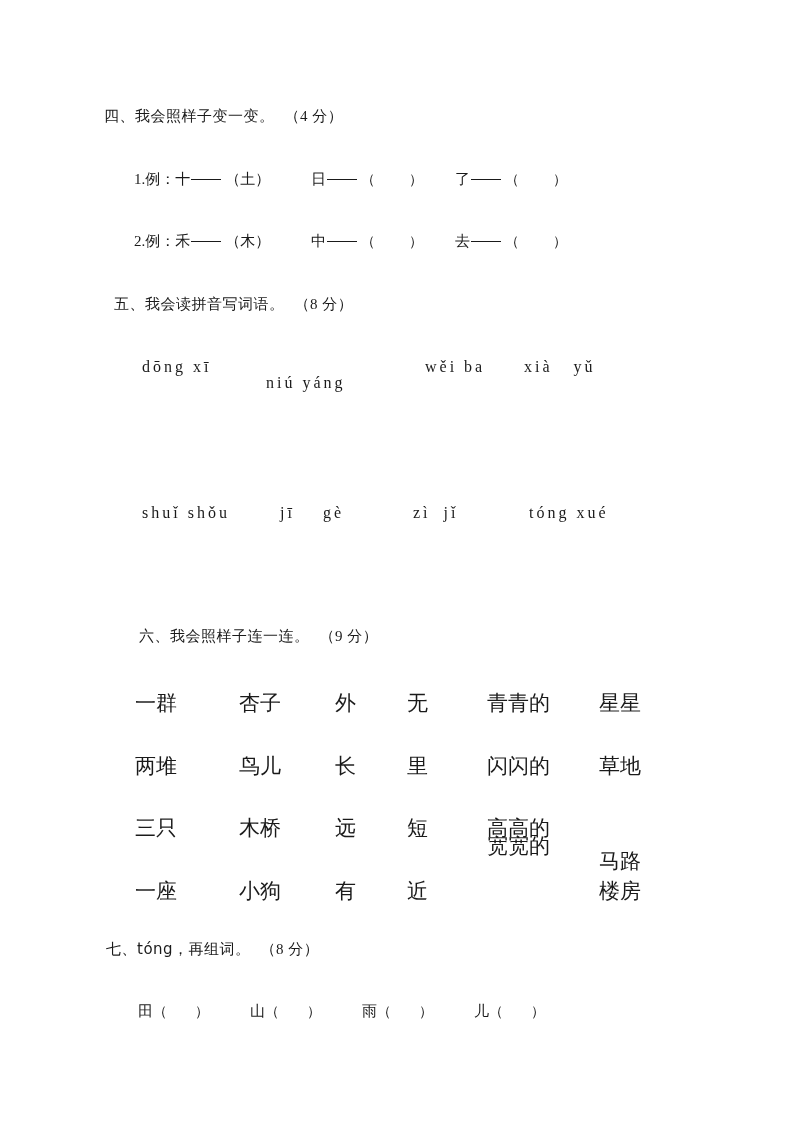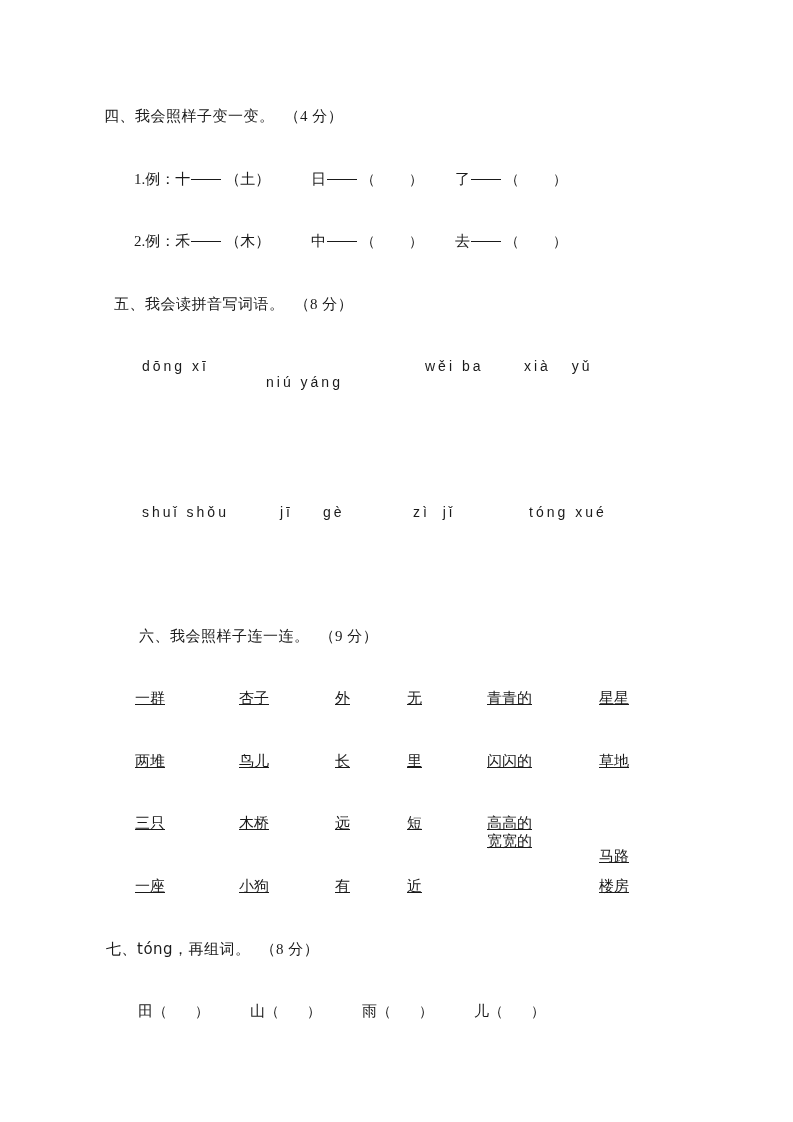--- a/index.html
+++ b/index.html
@@ -30,25 +30,25 @@
     .dash {
       display: inline-block;
       width: 30px;
       border-top: 1px solid #1a1a1a;
       vertical-align: middle;
       margin: 0 4px 0 1px;
     }
     .paren { font-size: 14px; }
     .blank { display: inline-block; width: 34px; }
     .pinyin {
-      font-family: Liberation Sans, sans-serif;
-      font-size: 14px;
+      font-family: Liberation Serif, serif;
+      font-size: 16px;
       letter-spacing: 3px;
     }
-    .grid-cell { font-size: 15px; text-decoration: underline; }
+    .grid-cell { font-size: 21px; }
   </style>
 </head>
 <body>
 
 <div class="abs heading" style="left:104px; top:107px;">
   <span>四、我会照样子变一变。</span><span class="score">（4 分）</span>
 </div>
 
 <div class="abs row-text" style="left:134px; top:170px;">
   <span class="num">1.</span><span>例：</span><span>十</span><span class="dash"></span><span>（土）</span>

